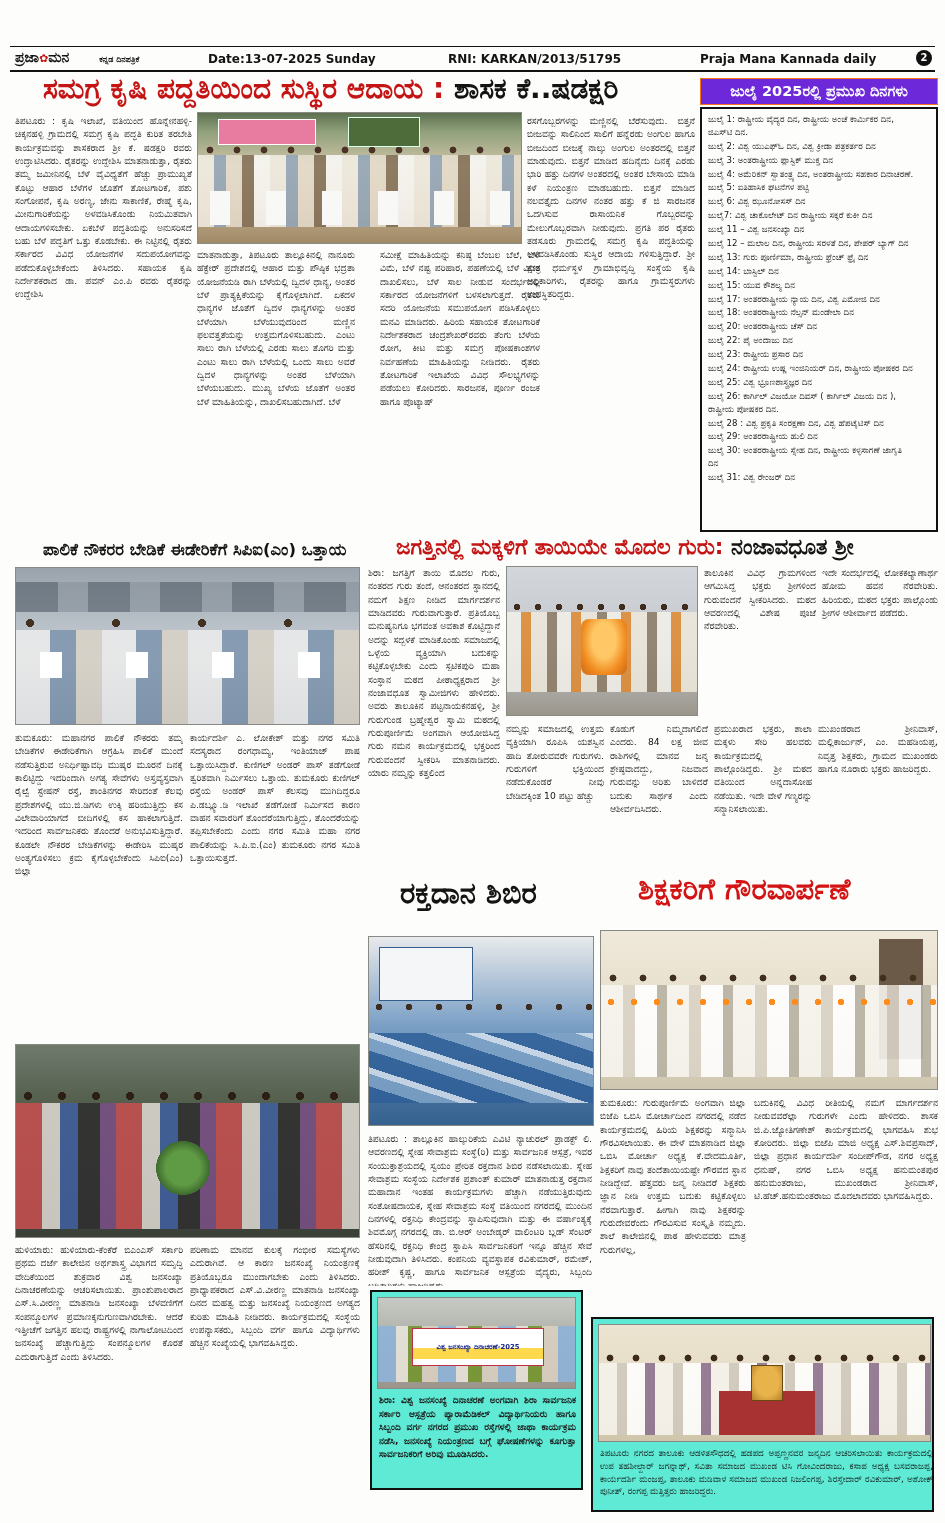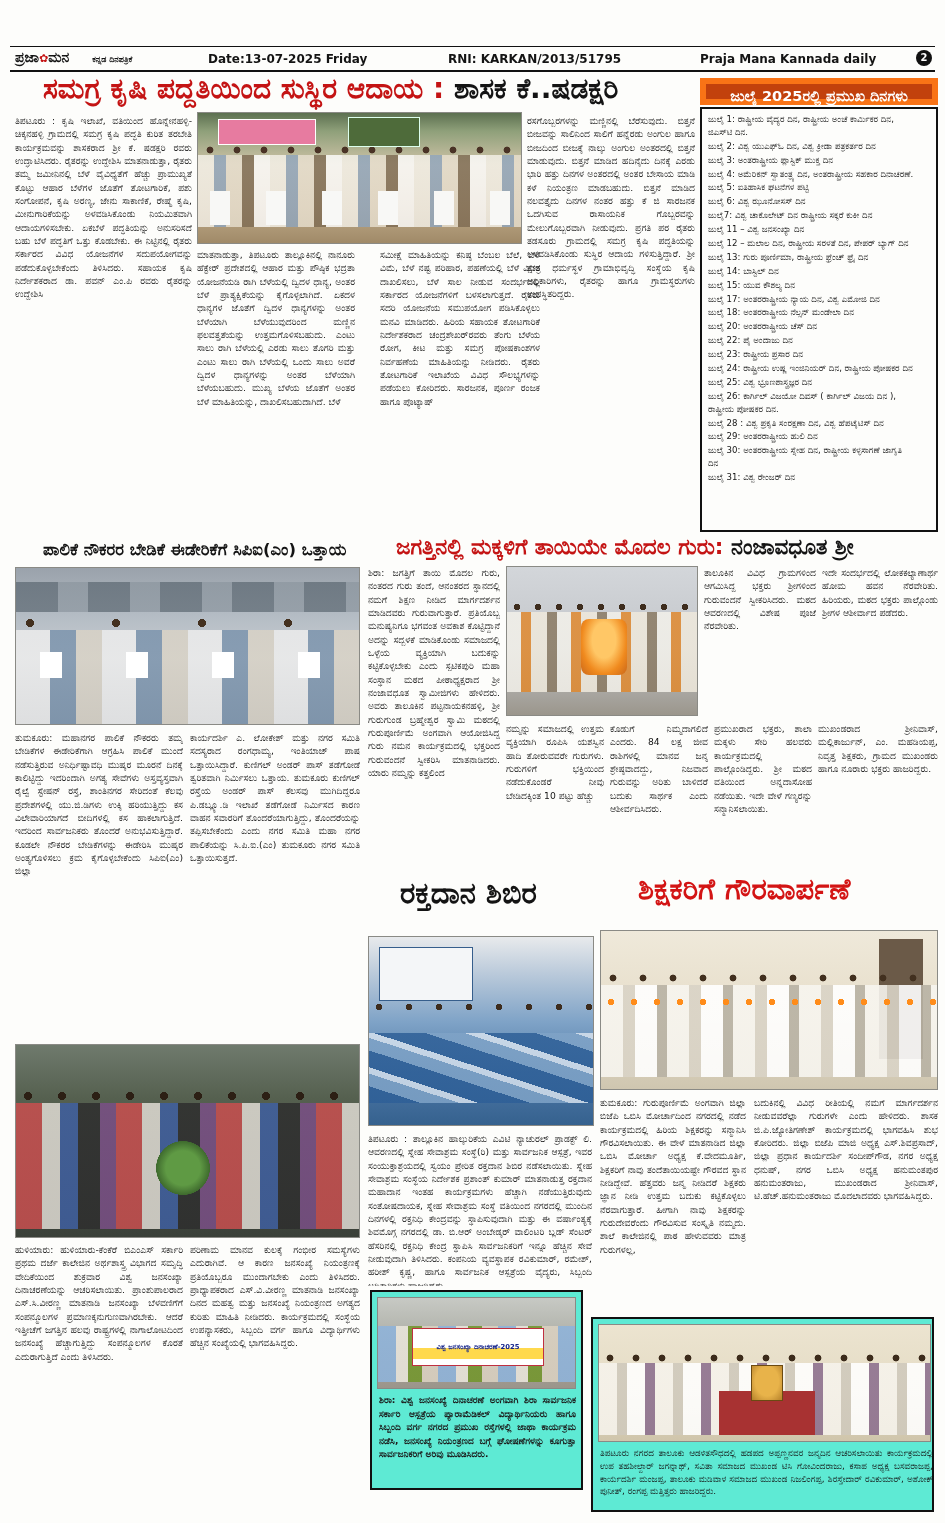--- a/index.html
+++ b/index.html
@@ -4,38 +4,38 @@
 <style>
   html,body{margin:0;padding:0;background:#e9e7e2;}
   #page{position:relative;width:945px;height:1523px;background:#fdfdfb;margin:0 auto;
         font-family:"DejaVu Sans","Liberation Sans",sans-serif;color:#141414;overflow:hidden;}
   .abs{position:absolute;}
   
   #hdr-rule-top{left:10px;right:10px;top:46px;height:1px;background:#111;}
   #hdr-rule-bot{left:10px;right:10px;top:70px;height:2px;background:#111;}
   #masthead{left:15px;top:49px;font-weight:bold;font-size:14px;white-space:nowrap;}
   #masthead .mark{color:#c41414;font-size:11px;}
-  #masthead .sub{font-size:8px;font-weight:bold;margin-left:2px;padding-left:16px;}
+  #masthead .sub{font-size:8px;font-weight:bold;margin-left:9px;padding-left:16px;}
   .hdr-item{top:52px;font-weight:bold;font-size:12px;white-space:nowrap;}
   #hdr-date{left:208px;}
   #hdr-rni{left:448px;}
   #hdr-paper{left:700px;}
   #page-circle{left:916px;top:50px;width:16px;height:16px;border-radius:50%;background:#111;
       color:#fff;font-size:10px;font-weight:bold;text-align:center;line-height:16px;}
   
   .hl{font-weight:bold;line-height:1.08;letter-spacing:0px;margin-left:28px;}
   #lead-hl{left:15px;top:74px;width:682px;font-size:28px;}
   .red{color:#c41414;}
   #cpim-hl{left:15px;top:541px;width:348px;font-size:16.5px;}
   #guru-hl{left:368px;top:535px;width:570px;font-size:21.5px;}
   #blood-hl{left:372px;top:878px;width:215px;font-size:29px;}
   #teacher-hl{left:610px;top:874px;width:330px;font-size:29px;color:#d31414;}
   #college-hl{left:15px;top:999px;width:345px;font-size:18px;color:#c41414;text-align:center;}
   
-  #events-title{left:700px;top:78px;width:238px;height:27px;background:#c2410c;border:6px solid #f97316;
+  #events-title{left:700px;top:78px;width:238px;height:27px;background:#6d28d9;border:1px solid #f97316;
       color:#fff;font-weight:bold;font-size:14.5px;text-align:center;line-height:25px;box-sizing:border-box;}
   #events-box{left:700px;top:107px;width:238px;height:425px;border:2px solid #111;box-sizing:border-box;
       padding:4px 6px;font-size:8.6px;line-height:1.5;overflow:hidden;}
   #events-box .ev{margin:0 16px 1px 0;}
   
   .col{font-size:9.2px;line-height:1.45;text-align:justify;overflow:hidden;word-break:break-word;}
   #lead-c1{left:15px;top:114px;width:177px;height:416px;}
   #lead-c2{left:197px;top:248px;width:158px;height:282px;}
   #lead-c3{left:380px;top:248px;width:160px;height:282px;}
   #lead-c4{left:527px;top:114px;width:168px;height:416px;}
@@ -112,21 +112,21 @@
 </head>
 <body>
 
 <div id="page">
 
   <div class="abs" id="hdr-rule-top"></div>
   <div class="abs" id="masthead">
     <span>ಪ್ರಜಾ</span><span class="mark">✿</span><span>ಮನ</span>
     <span class="sub">ಕನ್ನಡ ದಿನಪತ್ರಿಕೆ</span>
   </div>
-  <div class="abs hdr-item" id="hdr-date">Date:13-07-2025 Friday</div>
+  <div class="abs hdr-item" id="hdr-date">Date:13-07-2025 Sunday</div>
   <div class="abs hdr-item" id="hdr-rni">RNI: KARKAN/2013/51795</div>
   <div class="abs hdr-item" id="hdr-paper">Praja Mana Kannada daily</div>
   <div class="abs" id="page-circle">2</div>
   <div class="abs" id="hdr-rule-bot"></div>
 
   <div class="abs hl" id="lead-hl">
     <span class="red">ಸಮಗ್ರ ಕೃಷಿ ಪದ್ದತಿಯಿಂದ ಸುಸ್ಥಿರ ಆದಾಯ : </span><span>ಶಾಸಕ ಕೆ..ಷಡಕ್ಷರಿ</span>
   </div>
   <div class="photo" id="photo-lead">
     <div class="ph heads"></div>

